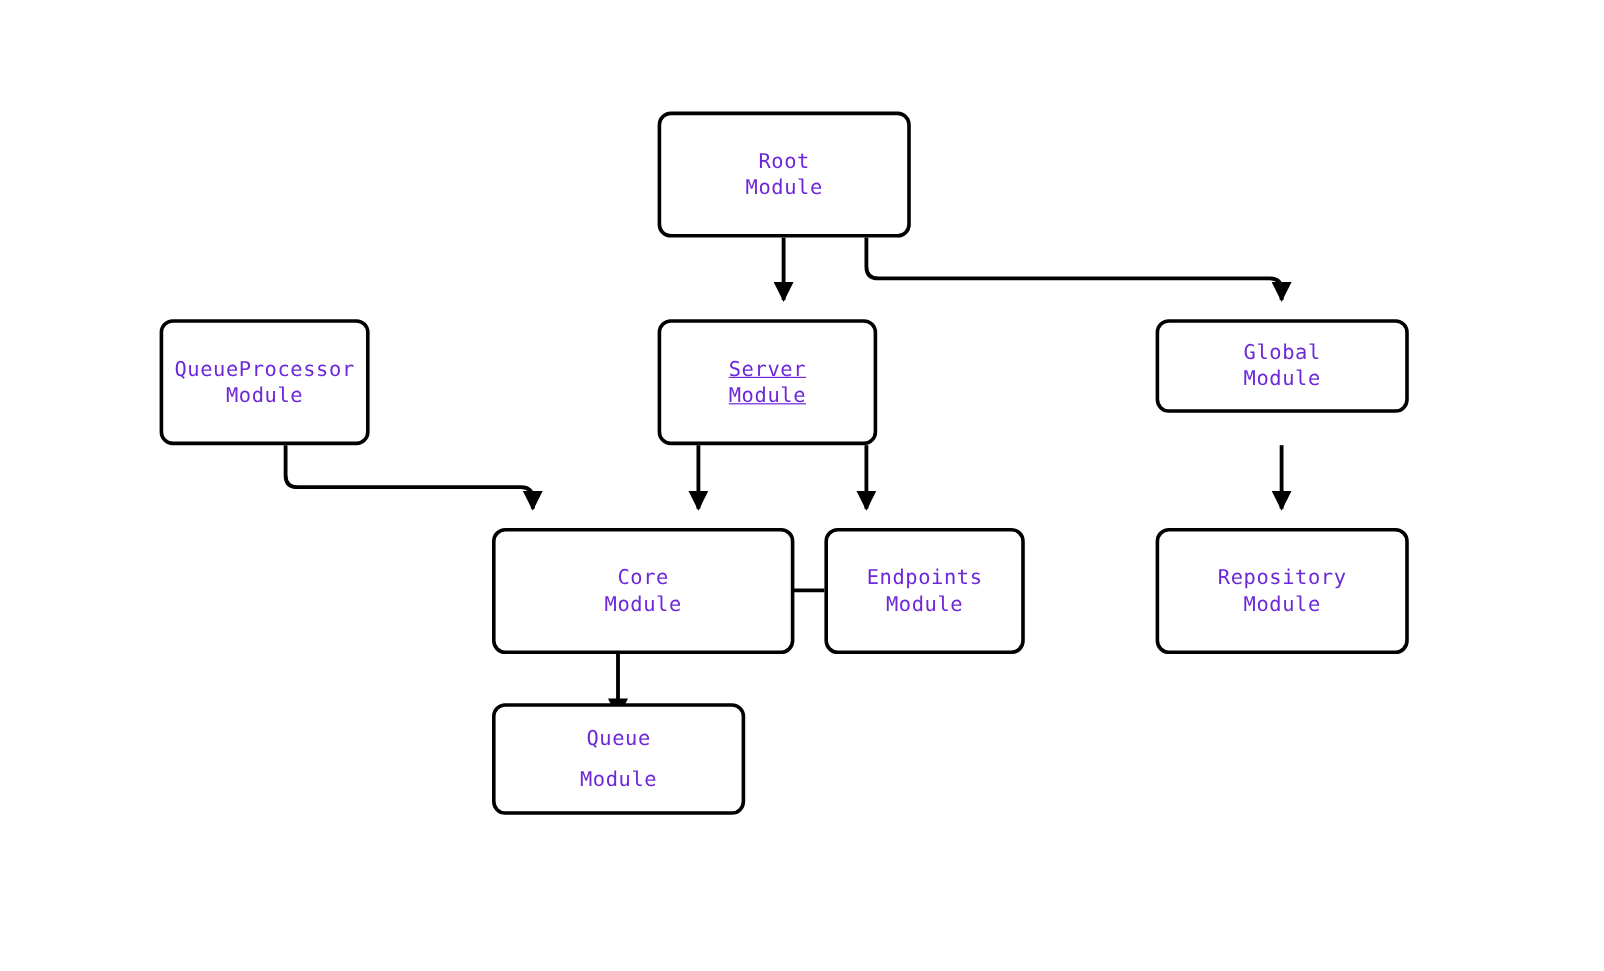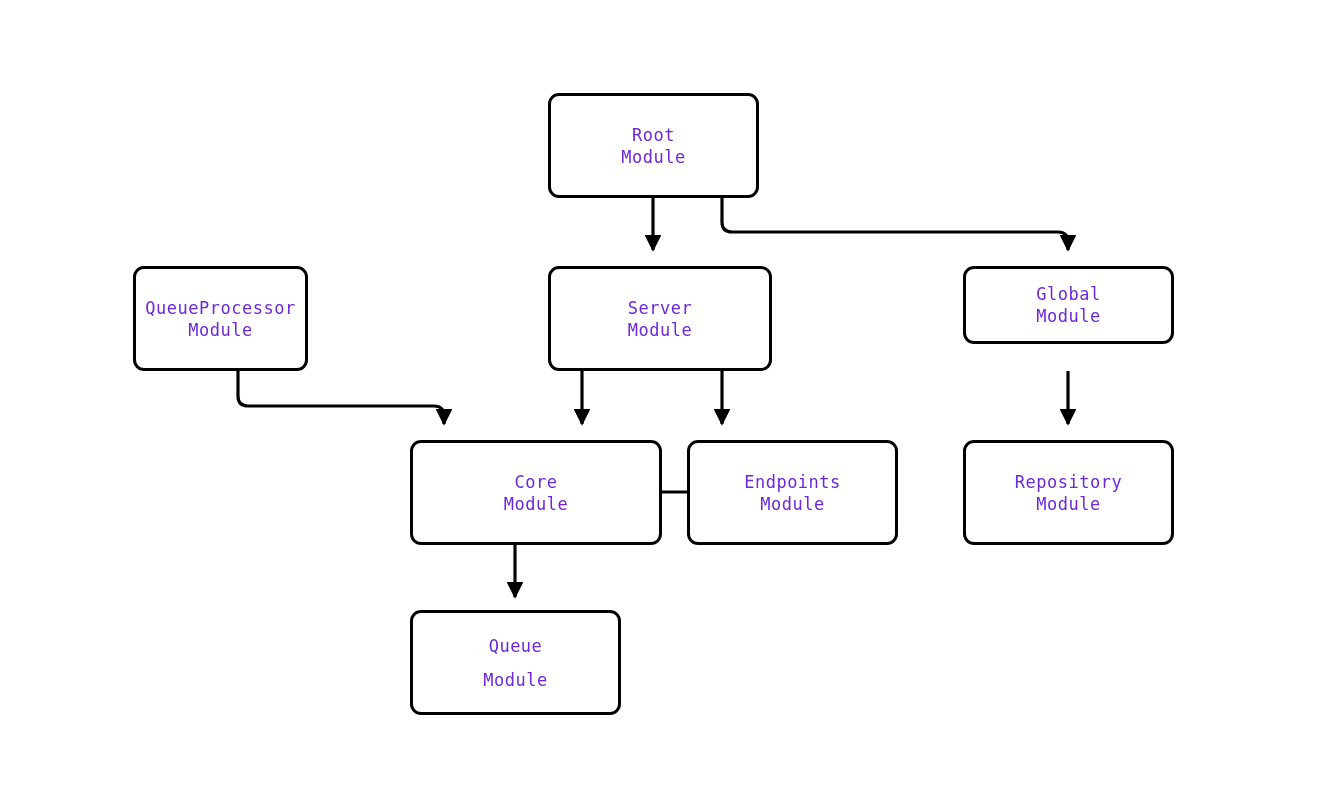--- a/index.html
+++ b/index.html
@@ -82,43 +82,43 @@
   <div class="node" style="left:548px; top:93px; width:211px; height:105px;">
     <span class="node-line">Root</span>
     <span class="node-line">Module</span>
   </div>
 
   <div class="node" style="left:133px; top:266px; width:175px; height:105px;">
     <span class="node-line">QueueProcessor</span>
     <span class="node-line">Module</span>
   </div>
 
-  <div class="node" style="left:548px; top:266px; width:224px; height:105px;">
+  <div class="node" style="left:548px; top:266px; width:183px; height:105px;text-decoration:underline;">
     <span class="node-line">Server</span>
     <span class="node-line">Module</span>
   </div>
 
   <div class="node" style="left:963px; top:266px; width:211px; height:78px;">
     <span class="node-line">Global</span>
     <span class="node-line">Module</span>
   </div>
 
   <div class="node" style="left:410px; top:440px; width:252px; height:105px;">
     <span class="node-line">Core</span>
     <span class="node-line">Module</span>
   </div>
 
-  <div class="node" style="left:687px; top:440px; width:211px; height:105px;">
+  <div class="node" style="left:687px; top:440px; width:167px; height:105px;">
     <span class="node-line">Endpoints</span>
     <span class="node-line">Module</span>
   </div>
 
   <div class="node" style="left:963px; top:440px; width:211px; height:105px;">
     <span class="node-line">Repository</span>
     <span class="node-line">Module</span>
   </div>
 
-  <div class="node" style="left:410px; top:610px; width:211px; height:105px;gap:12px;">
+  <div class="node" style="left:410px; top:586px; width:211px; height:93px;gap:12px;">
     <span class="node-line">Queue</span>
     <span class="node-line">Module</span>
   </div>
 
 </div>
 
 </body></html>

